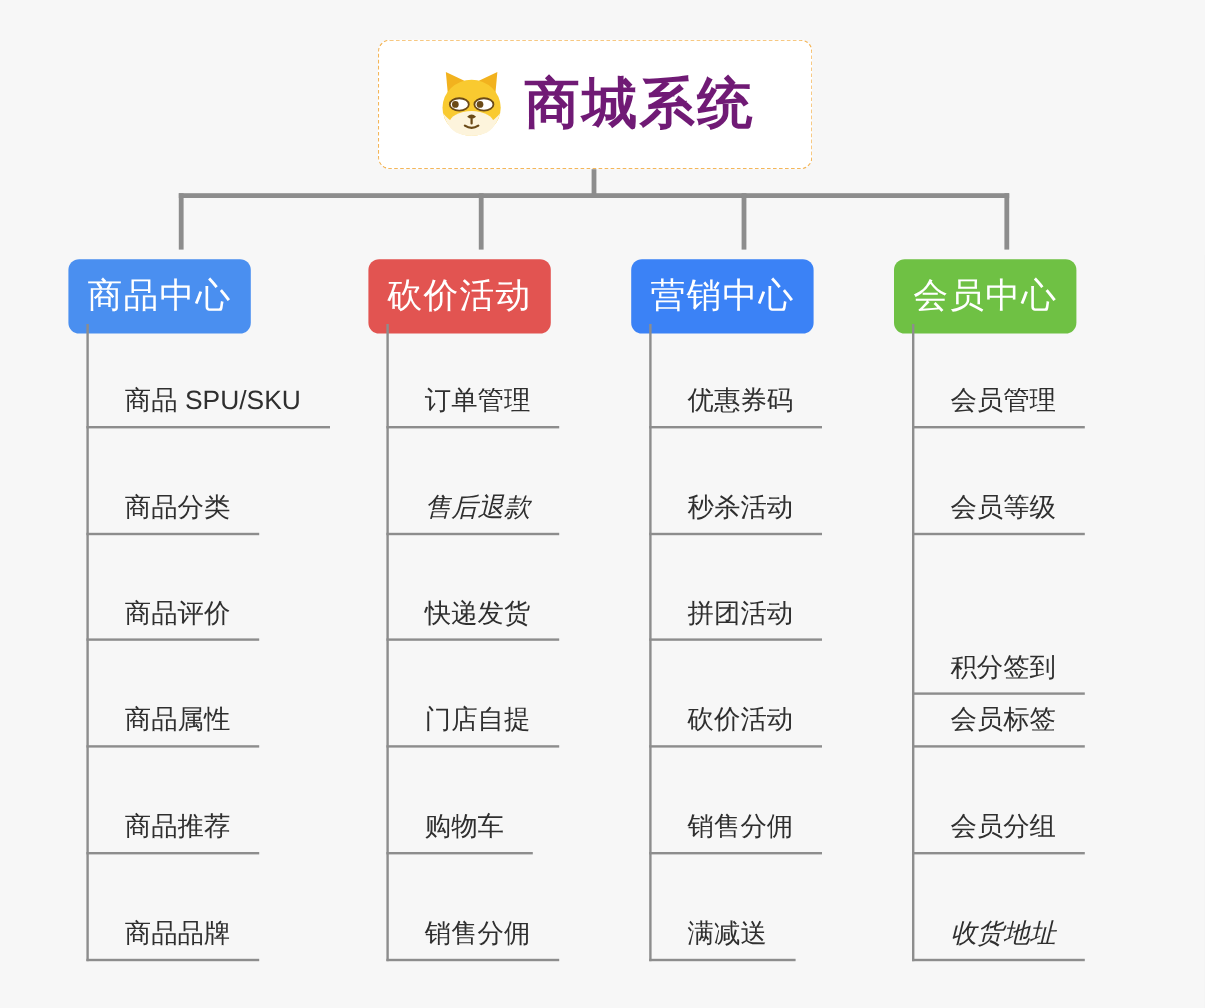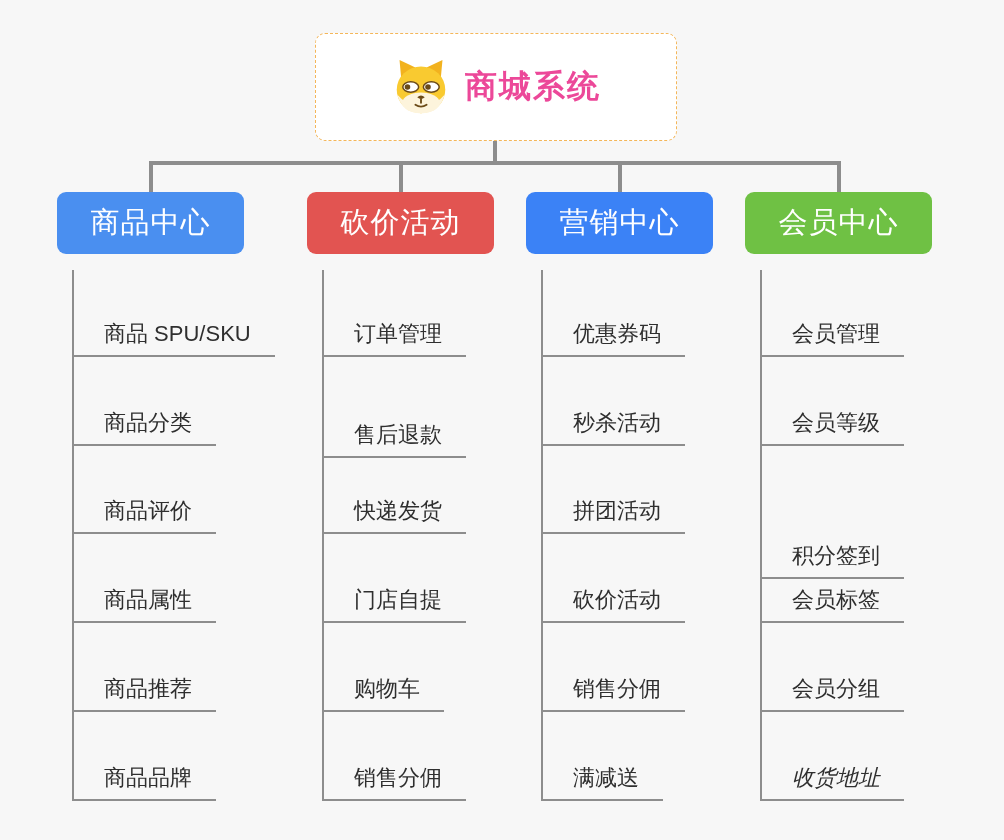--- a/index.html
+++ b/index.html
@@ -28,36 +28,36 @@
     border:1px dashed #f4b659;
     border-radius:10px;
     box-sizing:border-box;
     display:flex;
     align-items:center;
     justify-content:center;
     gap:14px;
     cursor:pointer;
   }
   .root-title{
-    font-size:32px;
+    font-size:46px;
     font-weight:600;
-    color:#ec4899;
+    color:#701a75;
     letter-spacing:2px;
     white-space:nowrap;
   }
   .root-icon{
     width:60px;
     height:56px;
     flex:0 0 auto;
   }
   
   .branch-header{
     position:absolute;
-    top:192px;
-    width:187px;
+    top:216px;
+    width:152px;
     height:62px;
     border-radius:9px;
     color:#ffffff;
     font-size:29px;
     letter-spacing:1px;
     display:flex;
     align-items:center;
     justify-content:center;
     white-space:nowrap;
     cursor:pointer;
@@ -109,21 +109,21 @@
     <div class="leaf" style="left: 72px; top: 495px;">商品评价</div>
     <div class="leaf" style="left: 72px; top: 584px;">商品属性</div>
     <div class="leaf" style="left: 72px; top: 673px;">商品推荐</div>
     <div class="leaf" style="left: 72px; top: 762px;">商品品牌</div>
     <div class="line" style="left: 398.5px; top: 161px; width: 4px; height: 47px;"></div>
     <div class="branch-header" style="left: 307px; background: rgb(226, 84, 81);">
       <span>砍价活动</span>
     </div>
     <div class="line" style="left: 322px; top: 270px; width: 2px; height: 531px;"></div>
     <div class="leaf" style="left: 322px; top: 318px;">订单管理</div>
-    <div class="leaf" style="left: 322px; top: 419px;">售后退款</div>
+    <div class="leaf" style="left: 322px; top: 407px; font-style: italic;">售后退款</div>
     <div class="leaf" style="left: 322px; top: 495px;">快递发货</div>
     <div class="leaf" style="left: 322px; top: 584px;">门店自提</div>
     <div class="leaf" style="left: 322px; top: 673px;">购物车</div>
     <div class="leaf" style="left: 322px; top: 762px;">销售分佣</div>
     <div class="line" style="left: 617.5px; top: 161px; width: 4px; height: 47px;"></div>
     <div class="branch-header" style="left: 526px; background: #3b82f6;">
       <span>营销中心</span>
     </div>
     <div class="line" style="left: 541px; top: 270px; width: 2px; height: 531px;"></div>
     <div class="leaf" style="left: 541px; top: 318px;">优惠券码</div>

